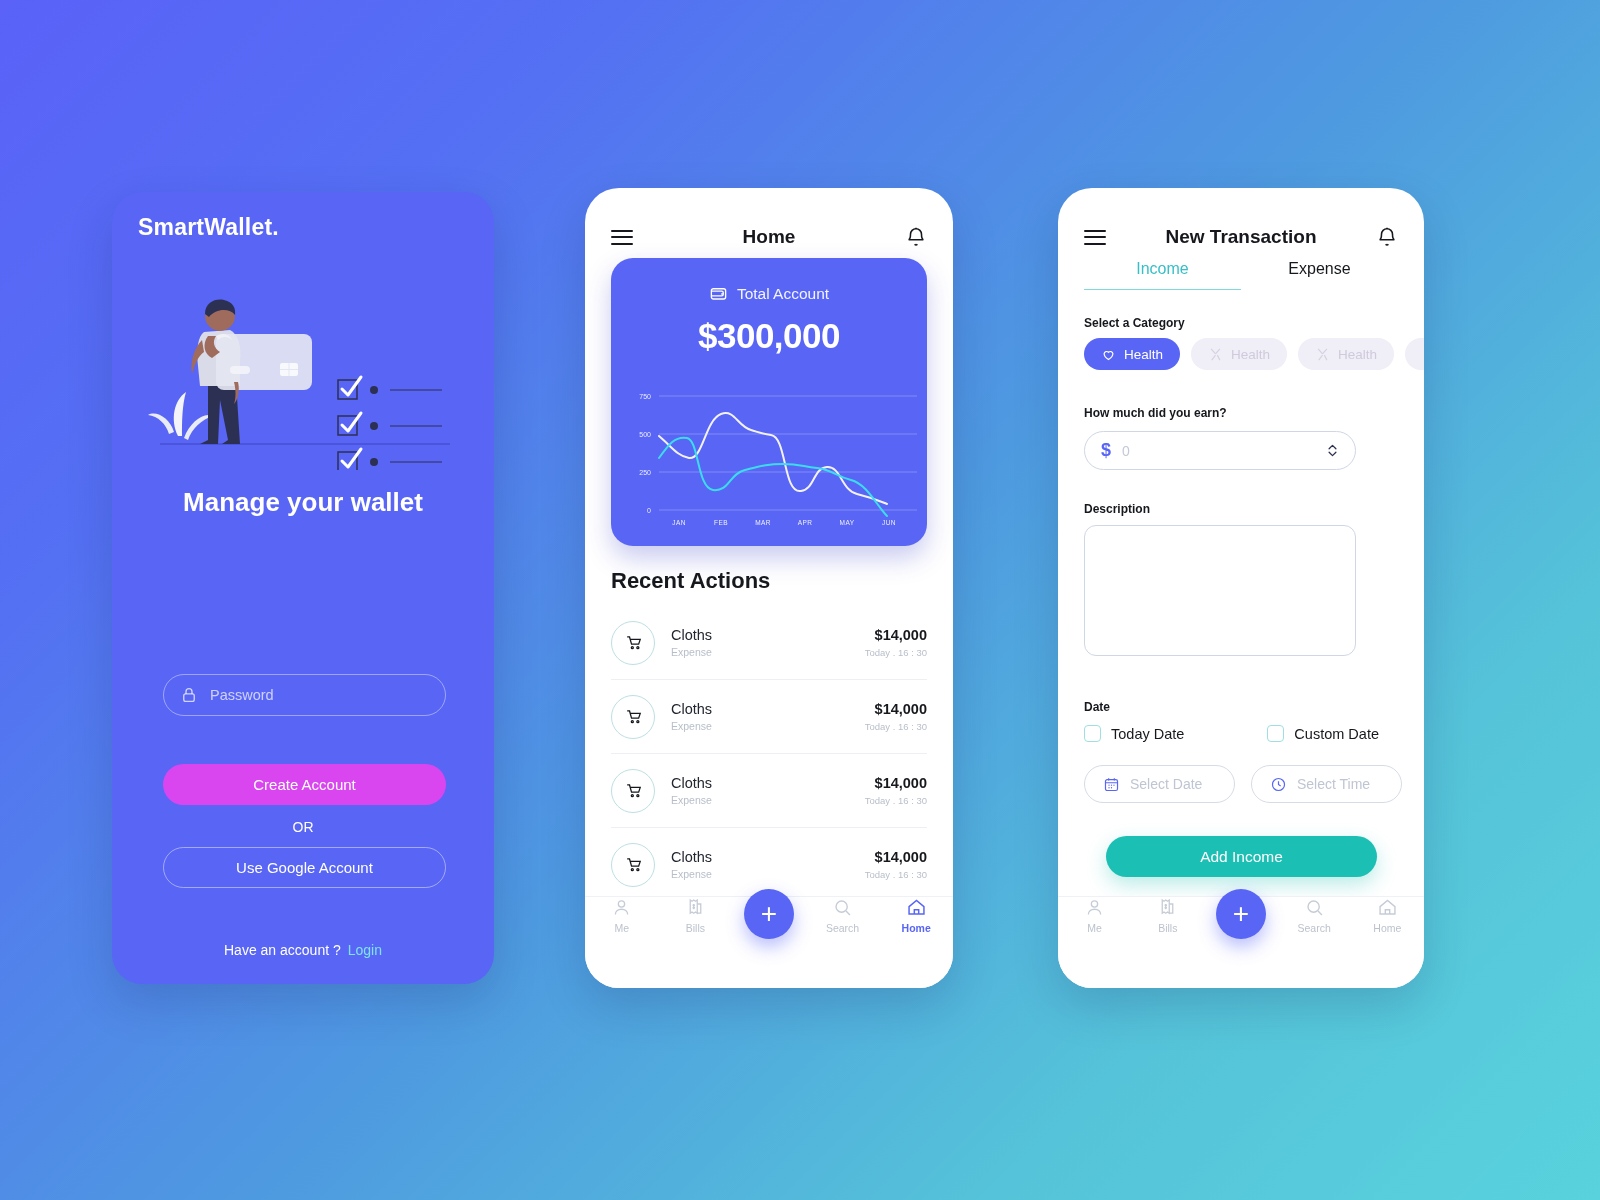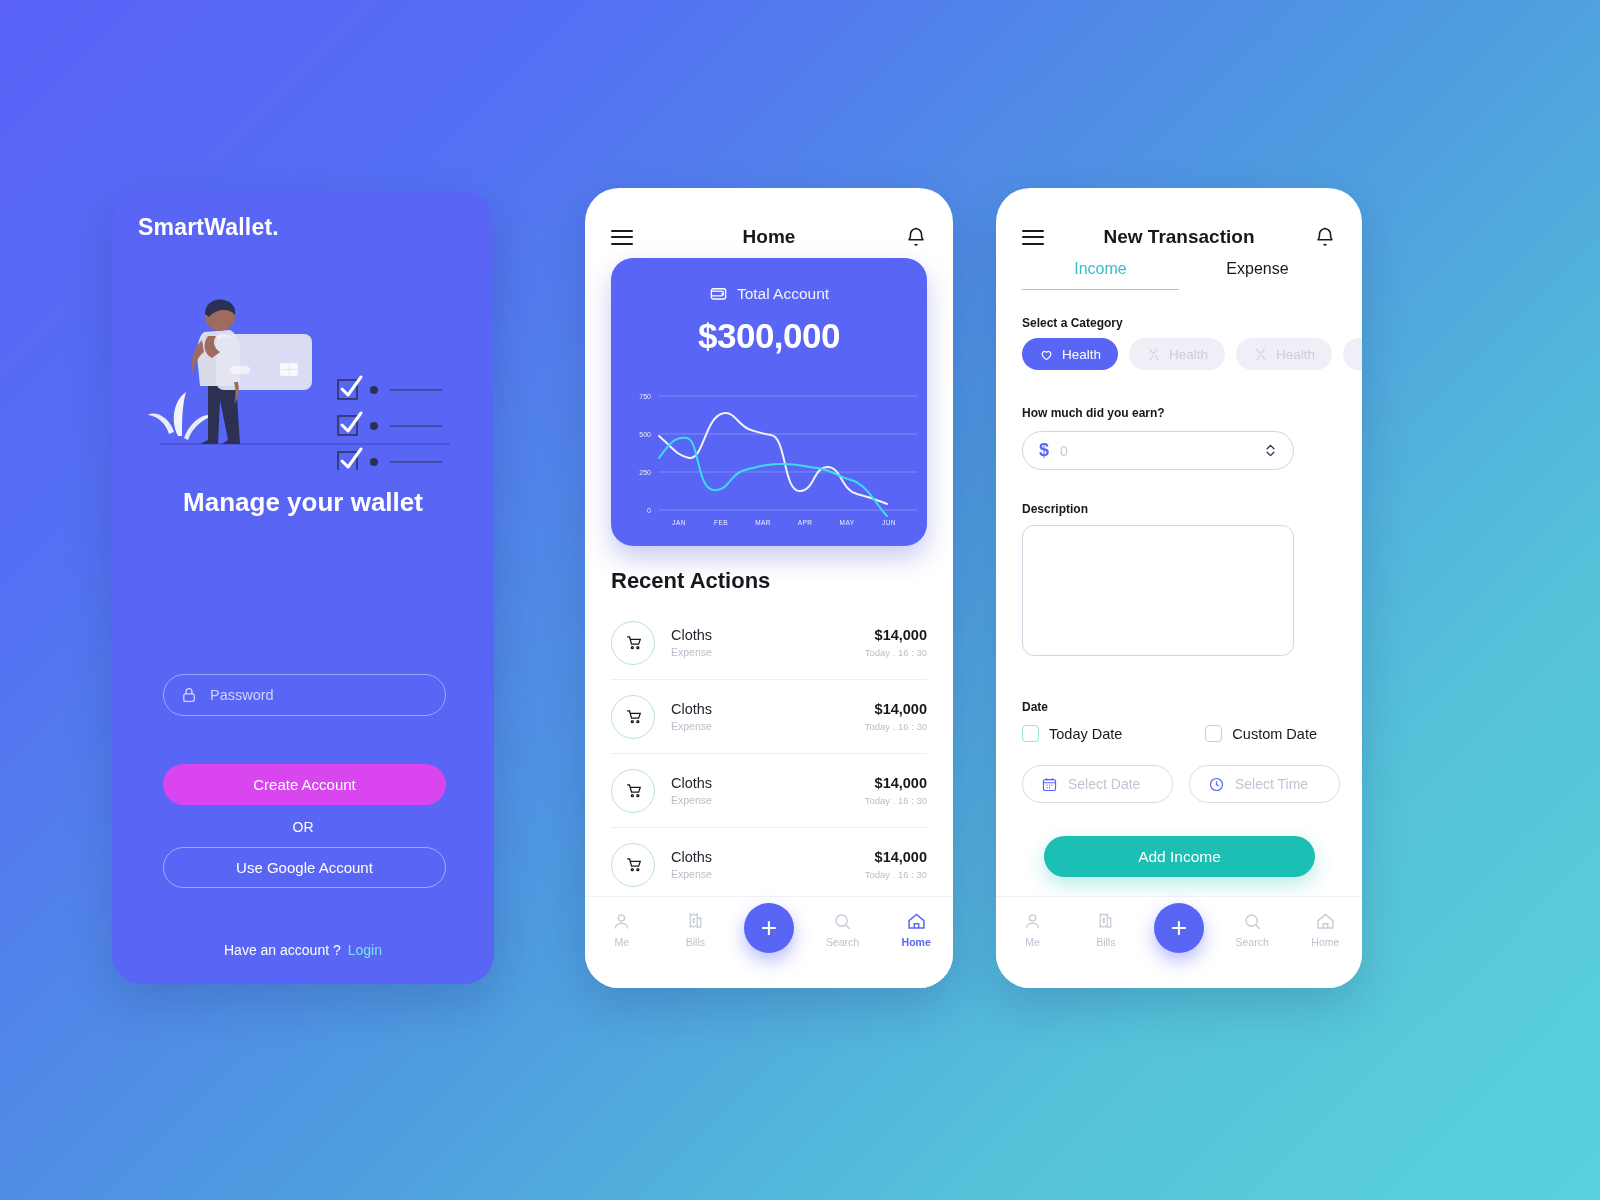--- a/index.html
+++ b/index.html
@@ -14,21 +14,21 @@
   .phone {
     position: absolute;
     background: #fff;
     border-radius: 34px;
     overflow: hidden;
     box-shadow: 0 18px 46px rgba(20,30,90,0.18);
   }
   #phone-signup { left: 112px; top: 192px; width: 382px; height: 792px;
     background: #5865f5; border-radius: 30px; }
   #phone-home   { left: 585px; top: 188px; width: 368px; height: 800px; }
-  #phone-tx     { left: 996px; top: 188px; width: 366px; height: 800px; }
+  #phone-tx     { left: 1058px; top: 188px; width: 366px; height: 800px; }
 
   
   .brand {
     position: absolute; left: 26px; top: 22px;
     color: #fff; font-size: 23px; font-weight: bold; letter-spacing: .2px;
   }
   .illus { position: absolute; left: 0; top: 78px; width: 382px; height: 200px; }
   .headline {
     position: absolute; left: 0; top: 295px; width: 382px; text-align: center;
     color: #fff; font-size: 26px; font-weight: bold;
@@ -105,21 +105,21 @@
   .tx-name { font-size: 14.5px; color: #22262e; }
   .tx-sub { font-size: 10.5px; color: #b8bec9; margin-top: 3px; }
   .tx-right { text-align: right; }
   .tx-amt { font-size: 14.5px; font-weight: bold; color: #16181d; }
   .tx-time { font-size: 9.5px; color: #b8bec9; margin-top: 4px; }
 
   
   .bnav {
     position: absolute; bottom: 0; left: 0; width: 100%; height: 92px;
     border-top: 1px solid #eef1f5; display: flex; align-items: flex-start;
-    justify-content: space-around; padding-top: 14px; background: #fff;
+    justify-content: space-around; background: #fff;
   }
   .bnav-item { display: flex; flex-direction: column; align-items: center;
     gap: 4px; cursor: pointer; width: 56px; }
   .bnav-lbl { font-size: 10.5px; color: #bcc2cd; }
   .bnav-item.active .bnav-lbl { color: #5865f5; font-weight: bold; }
   .fab {
     width: 50px; height: 50px; border-radius: 50%; background: #5865f5;
     display: flex; align-items: center; justify-content: center;
     color: #fff; font-size: 28px; margin-top: -8px; cursor: pointer;
     box-shadow: 0 8px 18px rgba(88,101,245,.42); font-weight: 300; line-height: 1;

